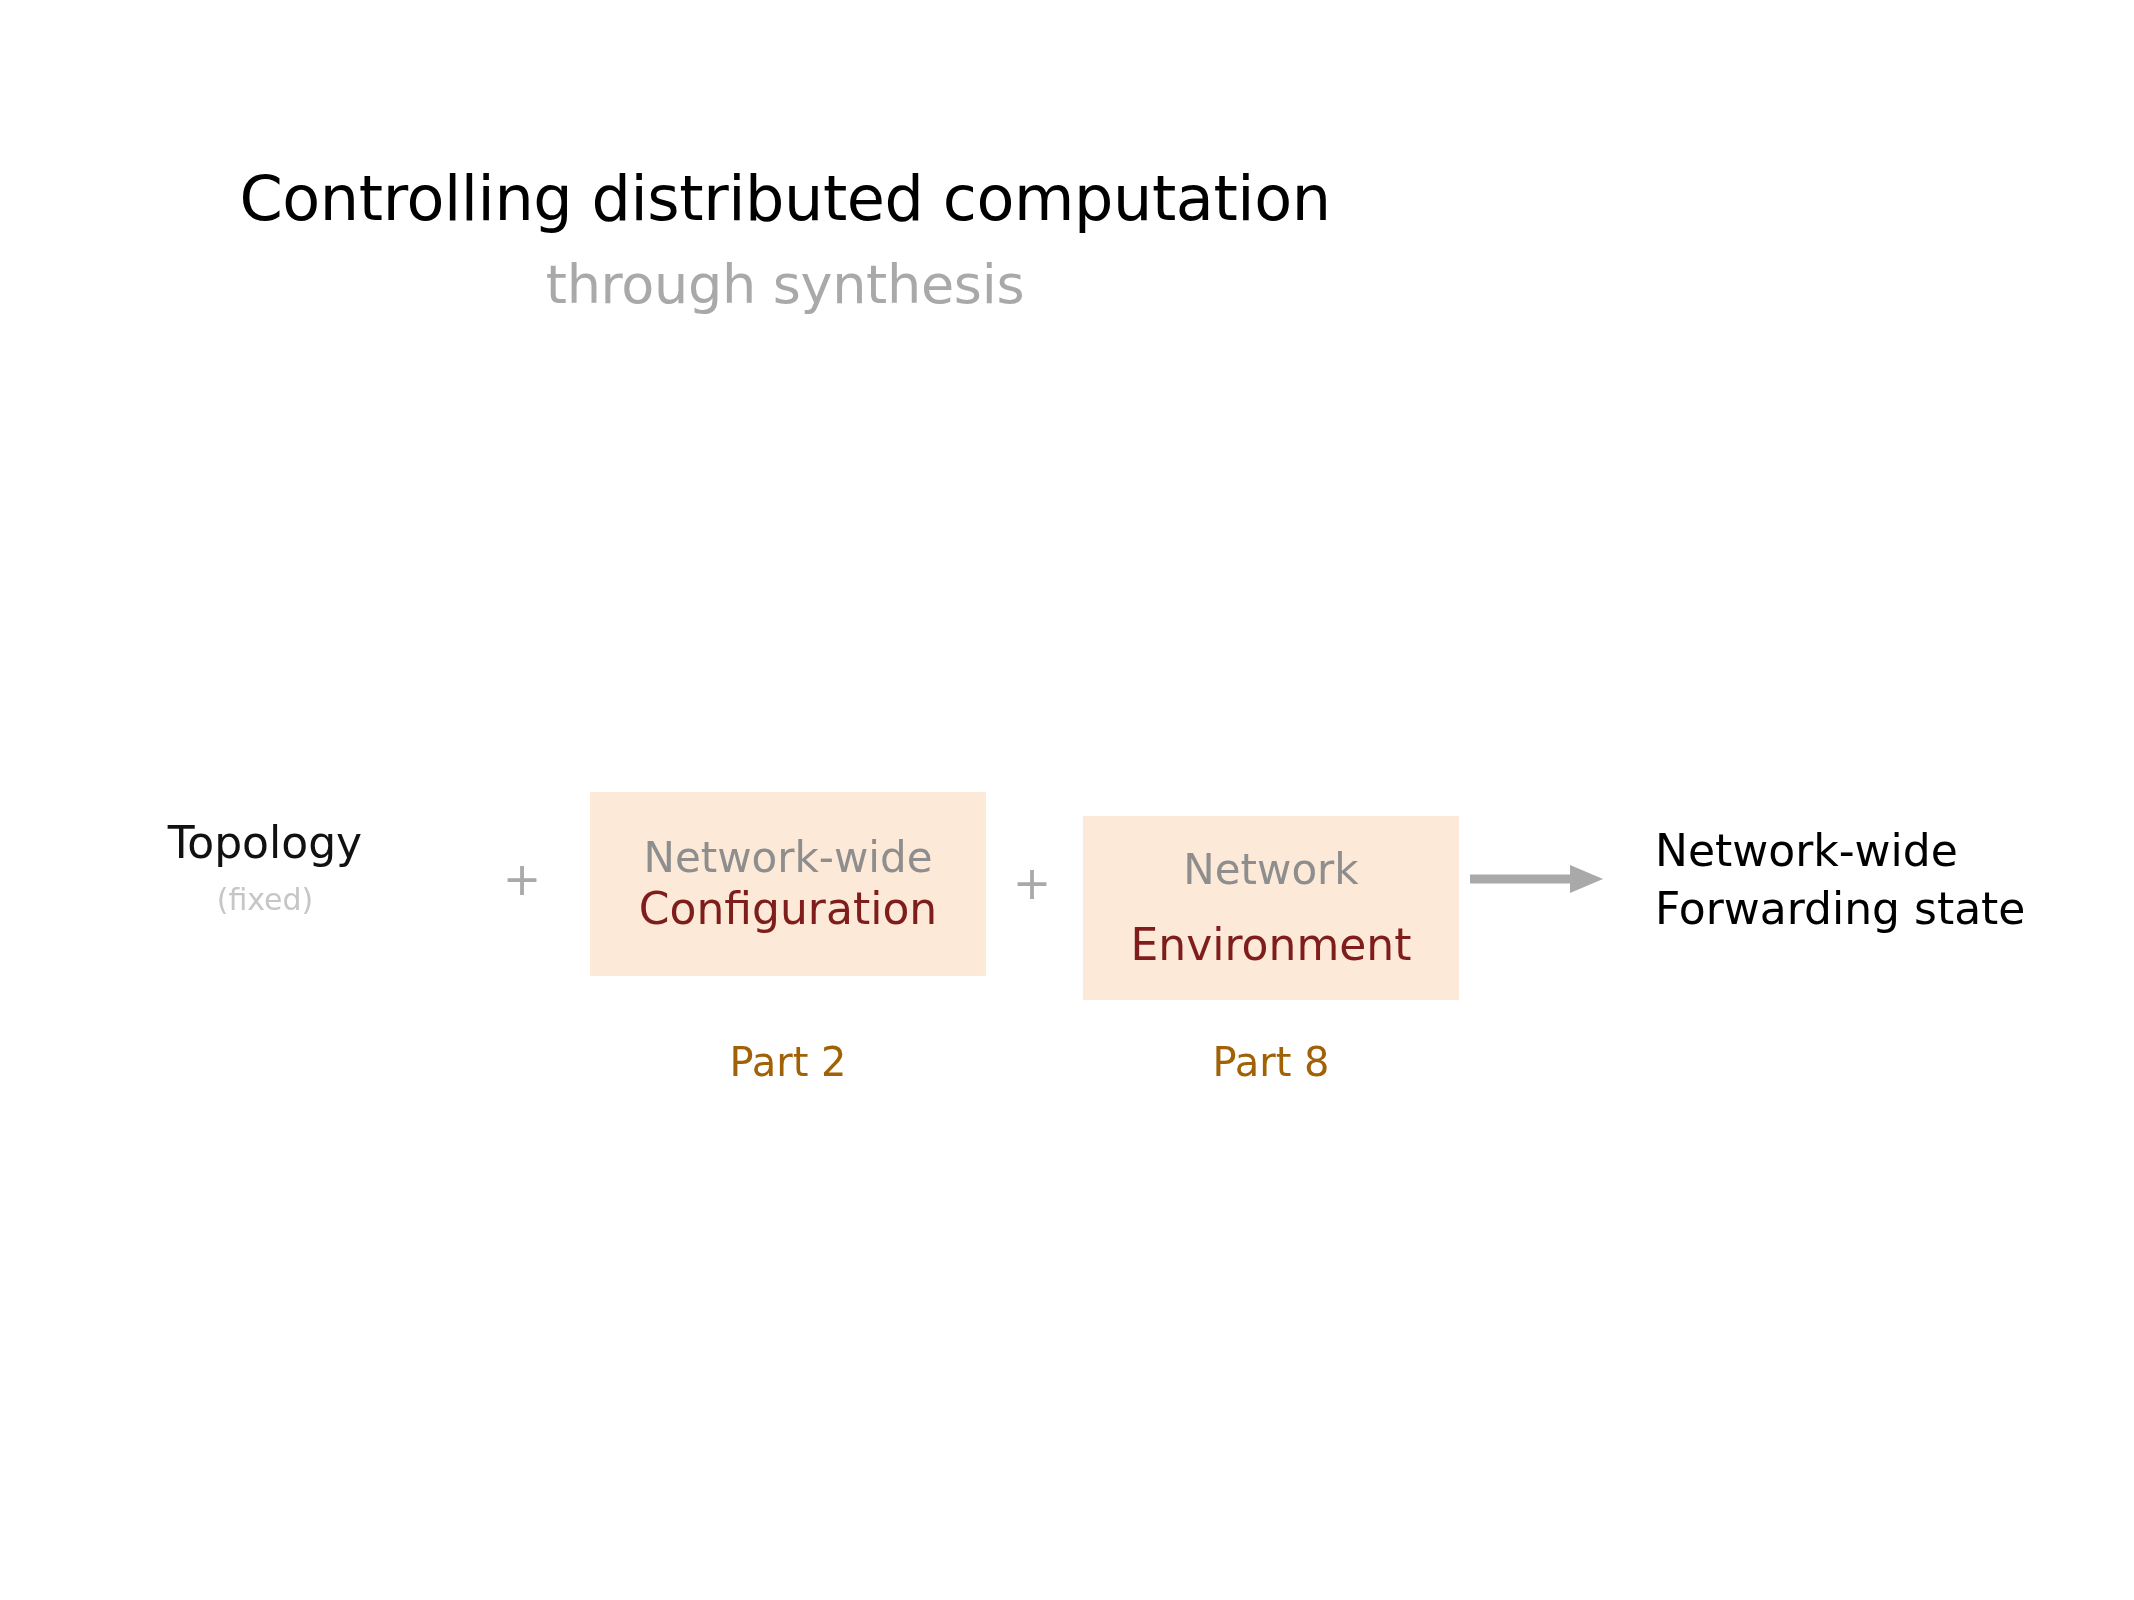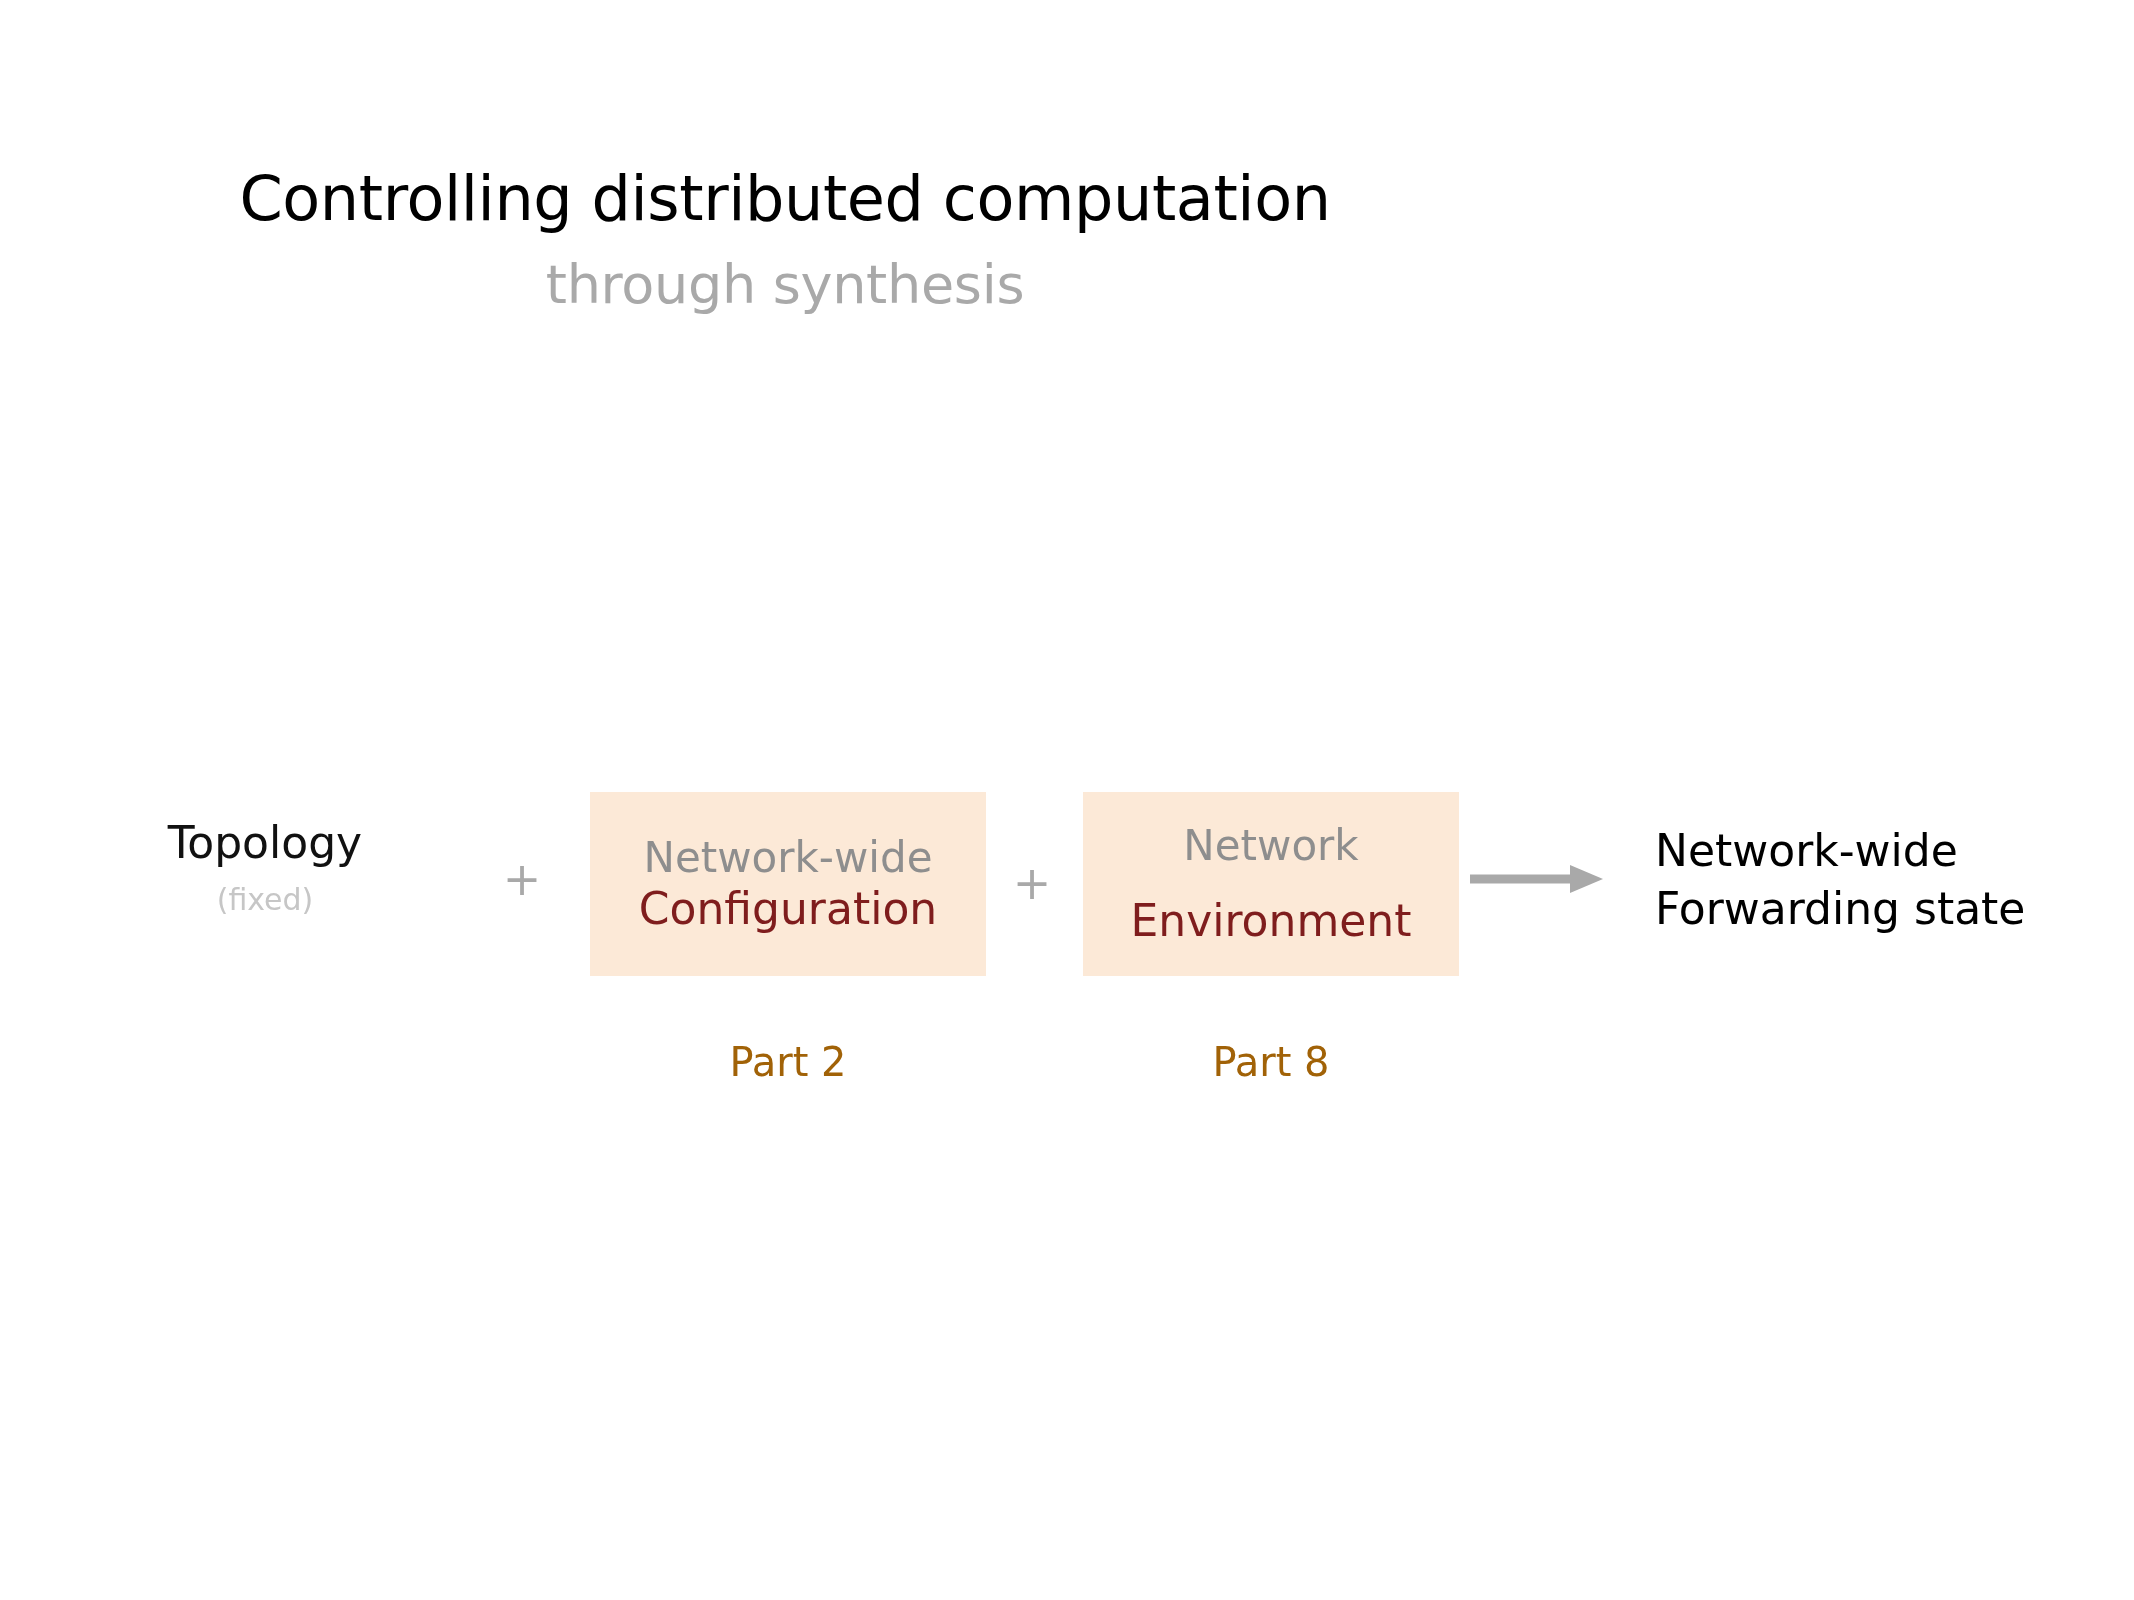--- a/index.html
+++ b/index.html
@@ -121,21 +121,21 @@
     margin-top: 2px;
   }
   .box-config {
     left: 590px;
     top: 792px;
     width: 396px;
     height: 184px;
   }
   .box-env {
     left: 1083px;
-    top: 792px;
+    top: 816px;
     width: 376px;
     height: 184px;
     gap: 24px;
   }
 
   
   .arrow {
     position: absolute;
     left: 1470px;
     top: 858px;

